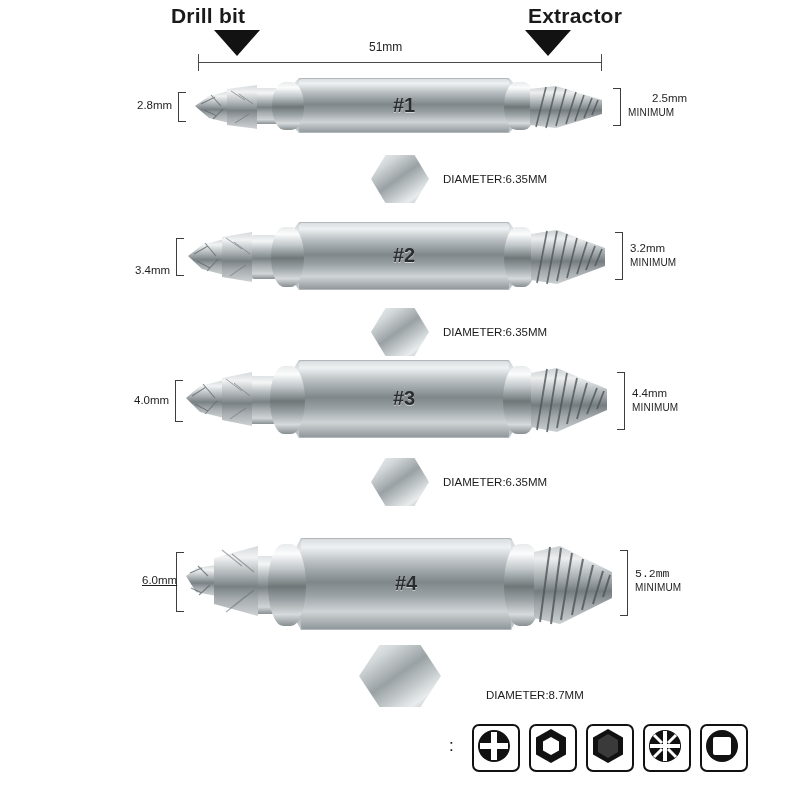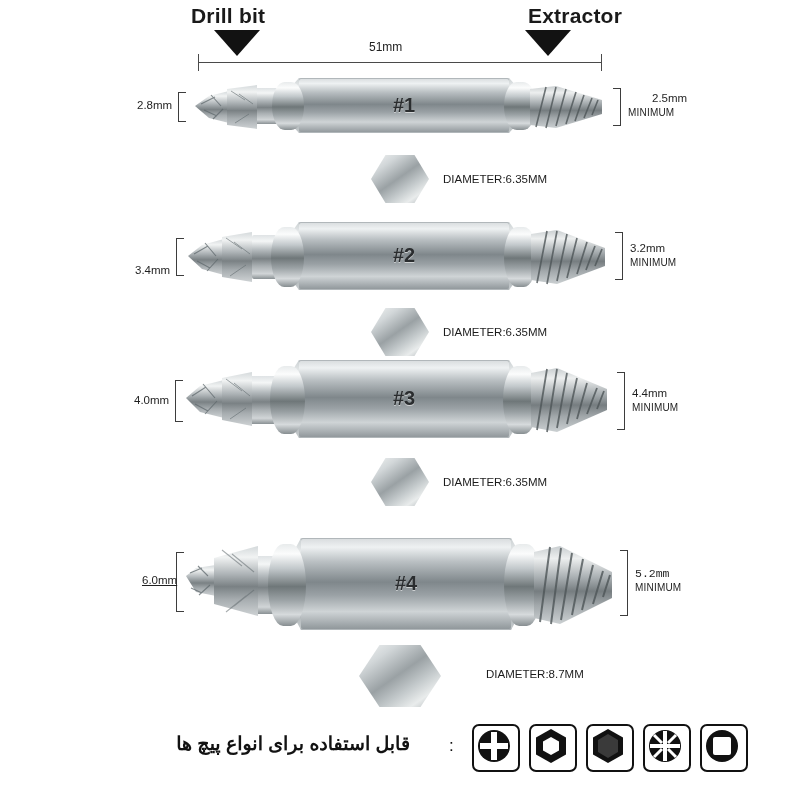--- a/index.html
+++ b/index.html
@@ -21,21 +21,21 @@
 
   
   .hdr {
     position: absolute;
     font-size: 21px;
     font-weight: 700;
     color: #1a1a1a;
     white-space: nowrap;
     letter-spacing: 0.2px;
   }
-  .hdr-drill { left: 191px; top: 4px; }
+  .hdr-drill { left: 171px; top: 4px; }
   .hdr-extr  { left: 528px; top: 4px; }
 
   .arrow {
     position: absolute;
     width: 0;
     height: 0;
     border-left: 23px solid transparent;
     border-right: 23px solid transparent;
     border-top: 26px solid #121212;
   }
@@ -360,24 +360,23 @@
 
     <div class="bracket" style="left:176px; top:552px; height:58px;"></div>
     <div class="dim" style="left:142px; top:574px;text-decoration:underline;">6.0mm</div>
     <div class="bracket-r" style="left:620px; top:550px; height:64px;"></div>
     <div class="dim" style="left:635px; top:567px;font-family:Liberation Mono, monospace;">5.2mm</div>
     <div class="dim dim-min" style="left:635px; top:582px;">MINIMUM</div>
   </div>
 
   <div class="hexrow">
     <div class="hex" style="left:359px; top:645px; width:82px; height:62px;"></div>
-    <div class="hex-label" style="left:458px; top:668px;padding-left:28px;">DIAMETER:8.7MM</div>
-  </div>
-
-  <div class="farsi">قابل استفاده برای انواع پیچ ها</div>
+    <div class="hex-label" style="left:458px; top:689px;padding-left:28px;">DIAMETER:8.7MM</div>
+  </div>
+
   <div class="colon">:</div>
 
   <div class="screwicons">
     <div class="sicon">
       <svg width="40" height="40" viewBox="0 0 40 40" style="position:absolute;left:0;top:0;">
         <circle cx="20" cy="20" r="16" fill="#111"></circle>
         <path d="M17 6 h6 v11 h11 v6 h-11 v11 h-6 v-11 h-11 v-6 h11 z" fill="#fff"></path>
       </svg>
     </div>
     <div class="sicon">

